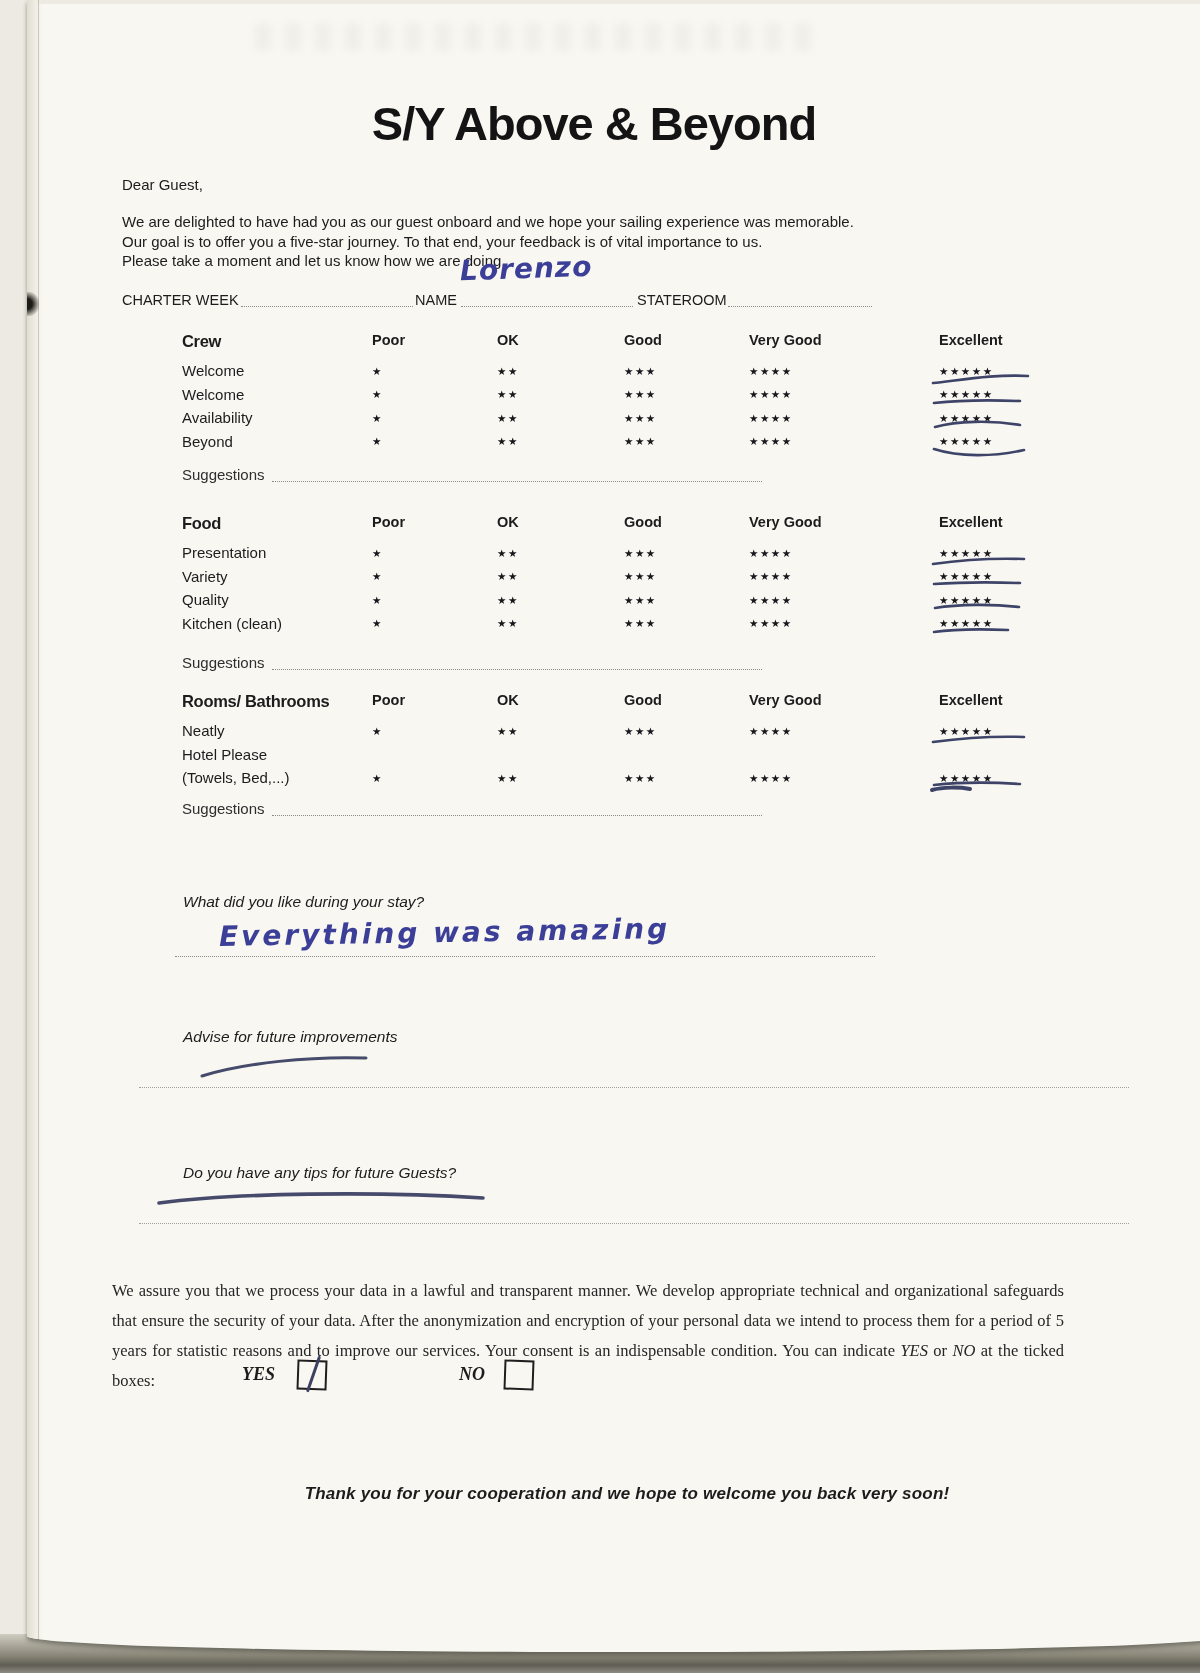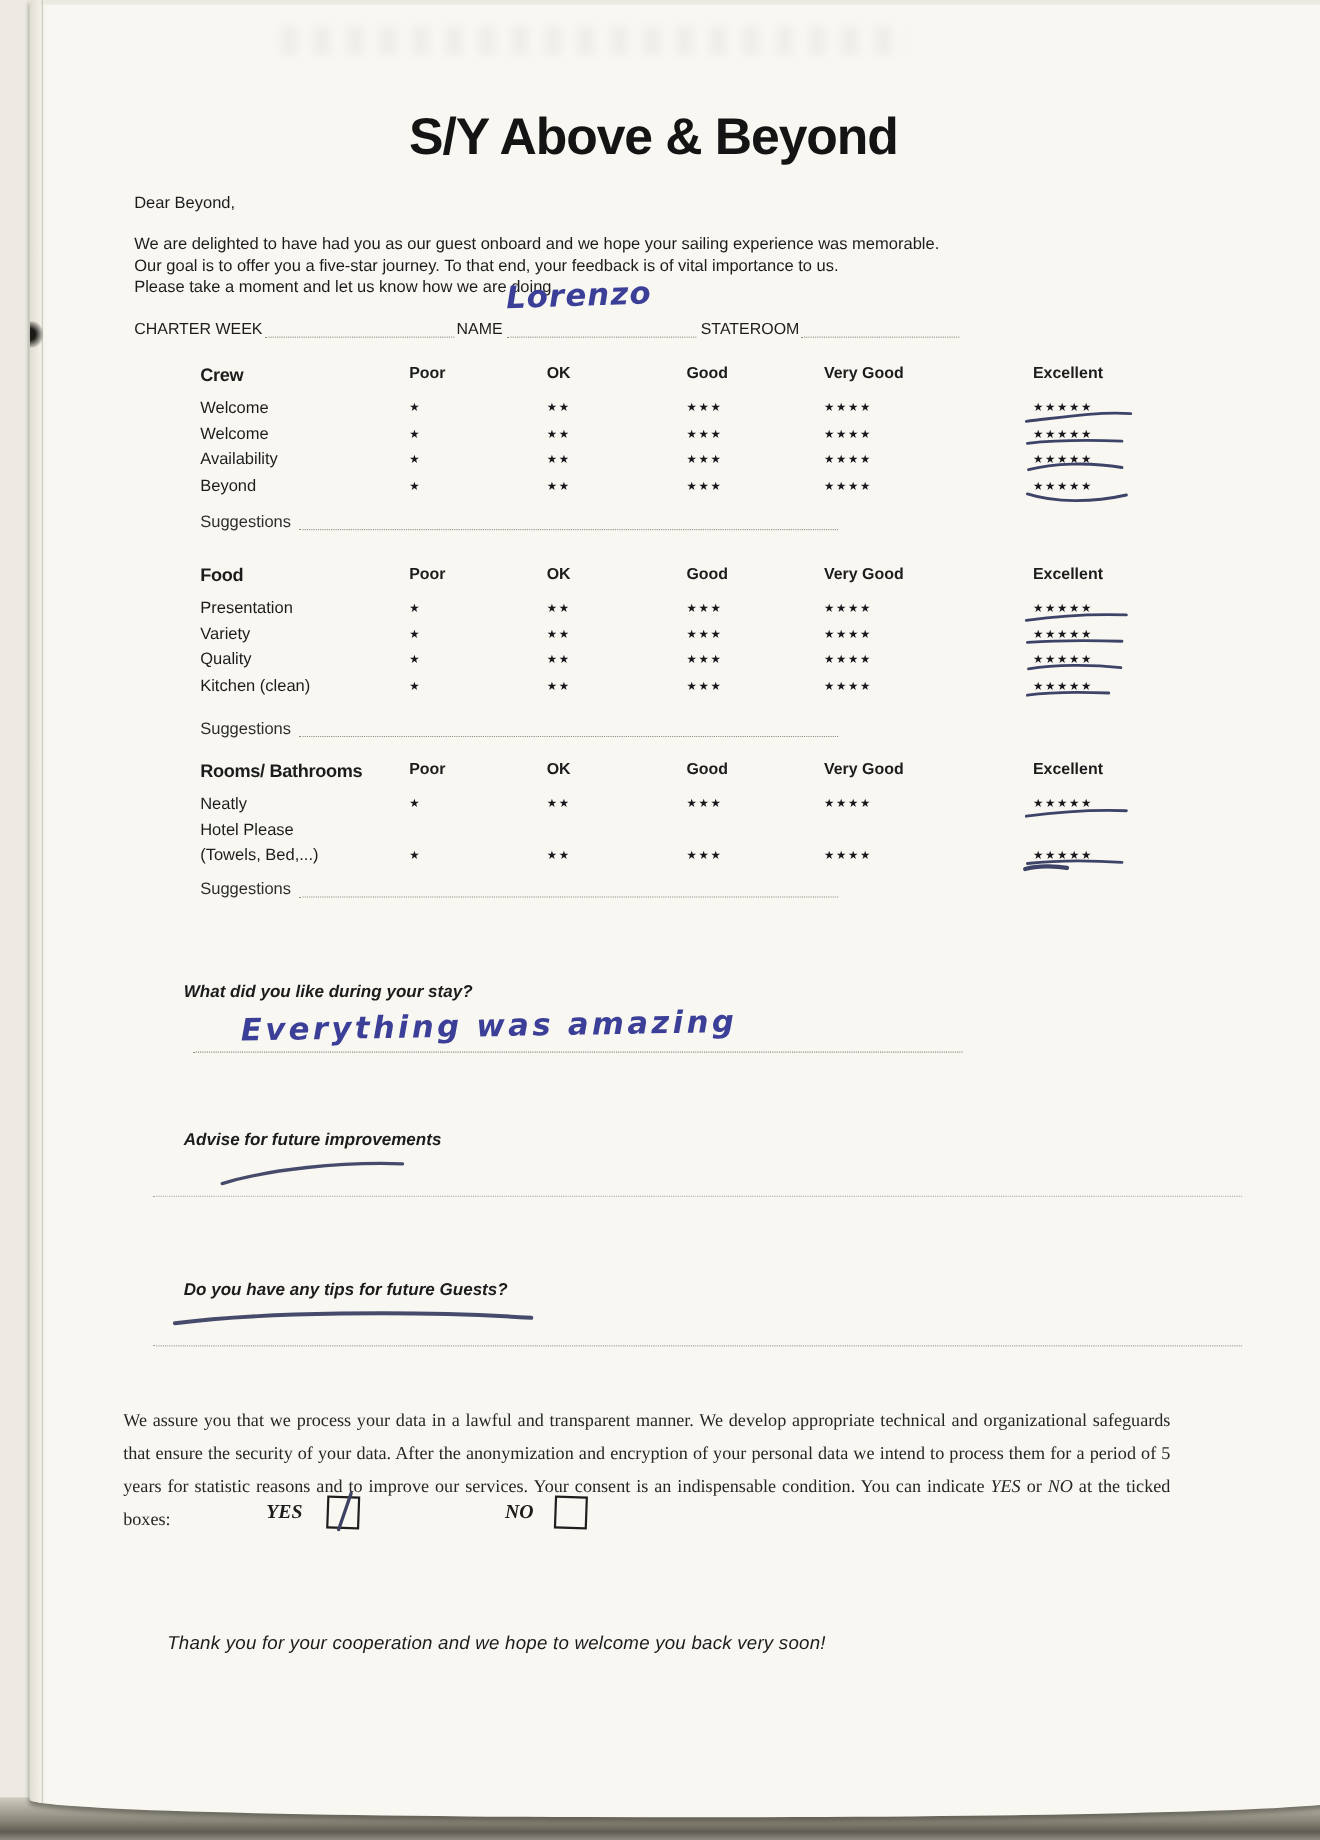--- a/index.html
+++ b/index.html
@@ -50,57 +50,57 @@
   .xcell{position:relative;}
   .pen{position:absolute;left:-8px;top:11px;}
   .pen path{stroke:#3e4468;stroke-width:2.6;fill:none;stroke-linecap:round;}
   .pen.arc{top:15px;}
   .pen.dash path{stroke-width:4;}
   .pen.dash{left:-10px;top:18px;}
   
   .sugg{position:absolute;left:155px;height:20px;font-size:15px;color:#2e2e2e;}
   .sugg .sline{position:absolute;left:90px;bottom:4px;width:490px;height:1px;}
   
-  .q-label{position:absolute;left:140px;font-size:15.5px;font-weight:bold;font-style:italic;}
+  .q-label{position:absolute;left:156px;font-size:15.5px;font-weight:normal;font-style:italic;}
   .answer1{position:absolute;left:192px;top:916px;font-size:28px;letter-spacing:3px;
         transform:rotate(-1deg);font-weight:bold;}
   .ansline1{position:absolute;left:148px;top:955px;width:700px;height:1px;}
   .longline{position:absolute;left:112px;width:990px;height:1px;opacity:.8;}
   .swoosh path{stroke:#474b6b;fill:none;stroke-linecap:round;}
   
   .legal{position:absolute;left:85px;top:1276px;width:952px;text-align:justify;
         font-family:"Liberation Serif",serif;font-size:16.5px;line-height:30px;color:#262626;}
   .legal .em{font-style:italic;}
   .yesno{position:absolute;left:0;top:1360px;width:1200px;height:36px;
         font-family:"Liberation Serif",serif;}
   .cb-label{position:absolute;top:4px;font-size:18px;font-weight:bold;font-style:italic;color:#1d1d1d;}
   .cbox{position:absolute;top:0;width:26px;height:26px;border:2px solid #1e1e1e;transform:rotate(2deg);}
   .cb-mark{position:absolute;left:13px;top:-7px;width:3px;height:38px;background:#3d4263;
         transform:rotate(17deg);border-radius:2px;}
   .rights{position:absolute;left:85px;top:1400px;font-family:"Liberation Serif",serif;
         font-size:16.5px;color:#262626;}
-  .closing{position:absolute;left:125px;top:1484px;width:950px;text-align:left;
-        font-size:17px;font-weight:normal;font-style:italic;letter-spacing:.2px;}
+  .closing{position:absolute;left:125px;top:1484px;width:950px;text-align:center;
+        font-size:17px;font-weight:bold;font-style:italic;letter-spacing:.2px;}
 </style>
 </head>
 <body>
 
 <div class="page">
   <div class="scan-bed"></div>
 
   <div class="paper">
     <div class="edge-top"></div>
     <div class="edge-left"></div>
     <div class="edge-left-line"></div>
     <div class="edge-right"></div>
     <div class="edge-right-line"></div>
     <div class="ghost"></div>
 
     <h1 class="title">S/Y Above &amp; Beyond</h1>
-    <div class="salutation">Dear Beyond,</div>
+    <div class="salutation">Dear Guest,</div>
     <div class="intro">
       <div>We are delighted to have had you as our guest onboard and we hope your sailing experience was memorable.</div>
       <div>Our goal is to offer you a five-star journey. To that end, your feedback is of vital importance to us.</div>
       <div>Please take a moment and let us know how we are doing.</div>
     </div>
 
     <div class="charter-row">
       <span class="flabel" style="left:0">CHARTER WEEK</span>
       <span class="dotline" style="left:119px;width:172px;"></span>
       <span class="flabel" style="left:293px">NAME</span>

